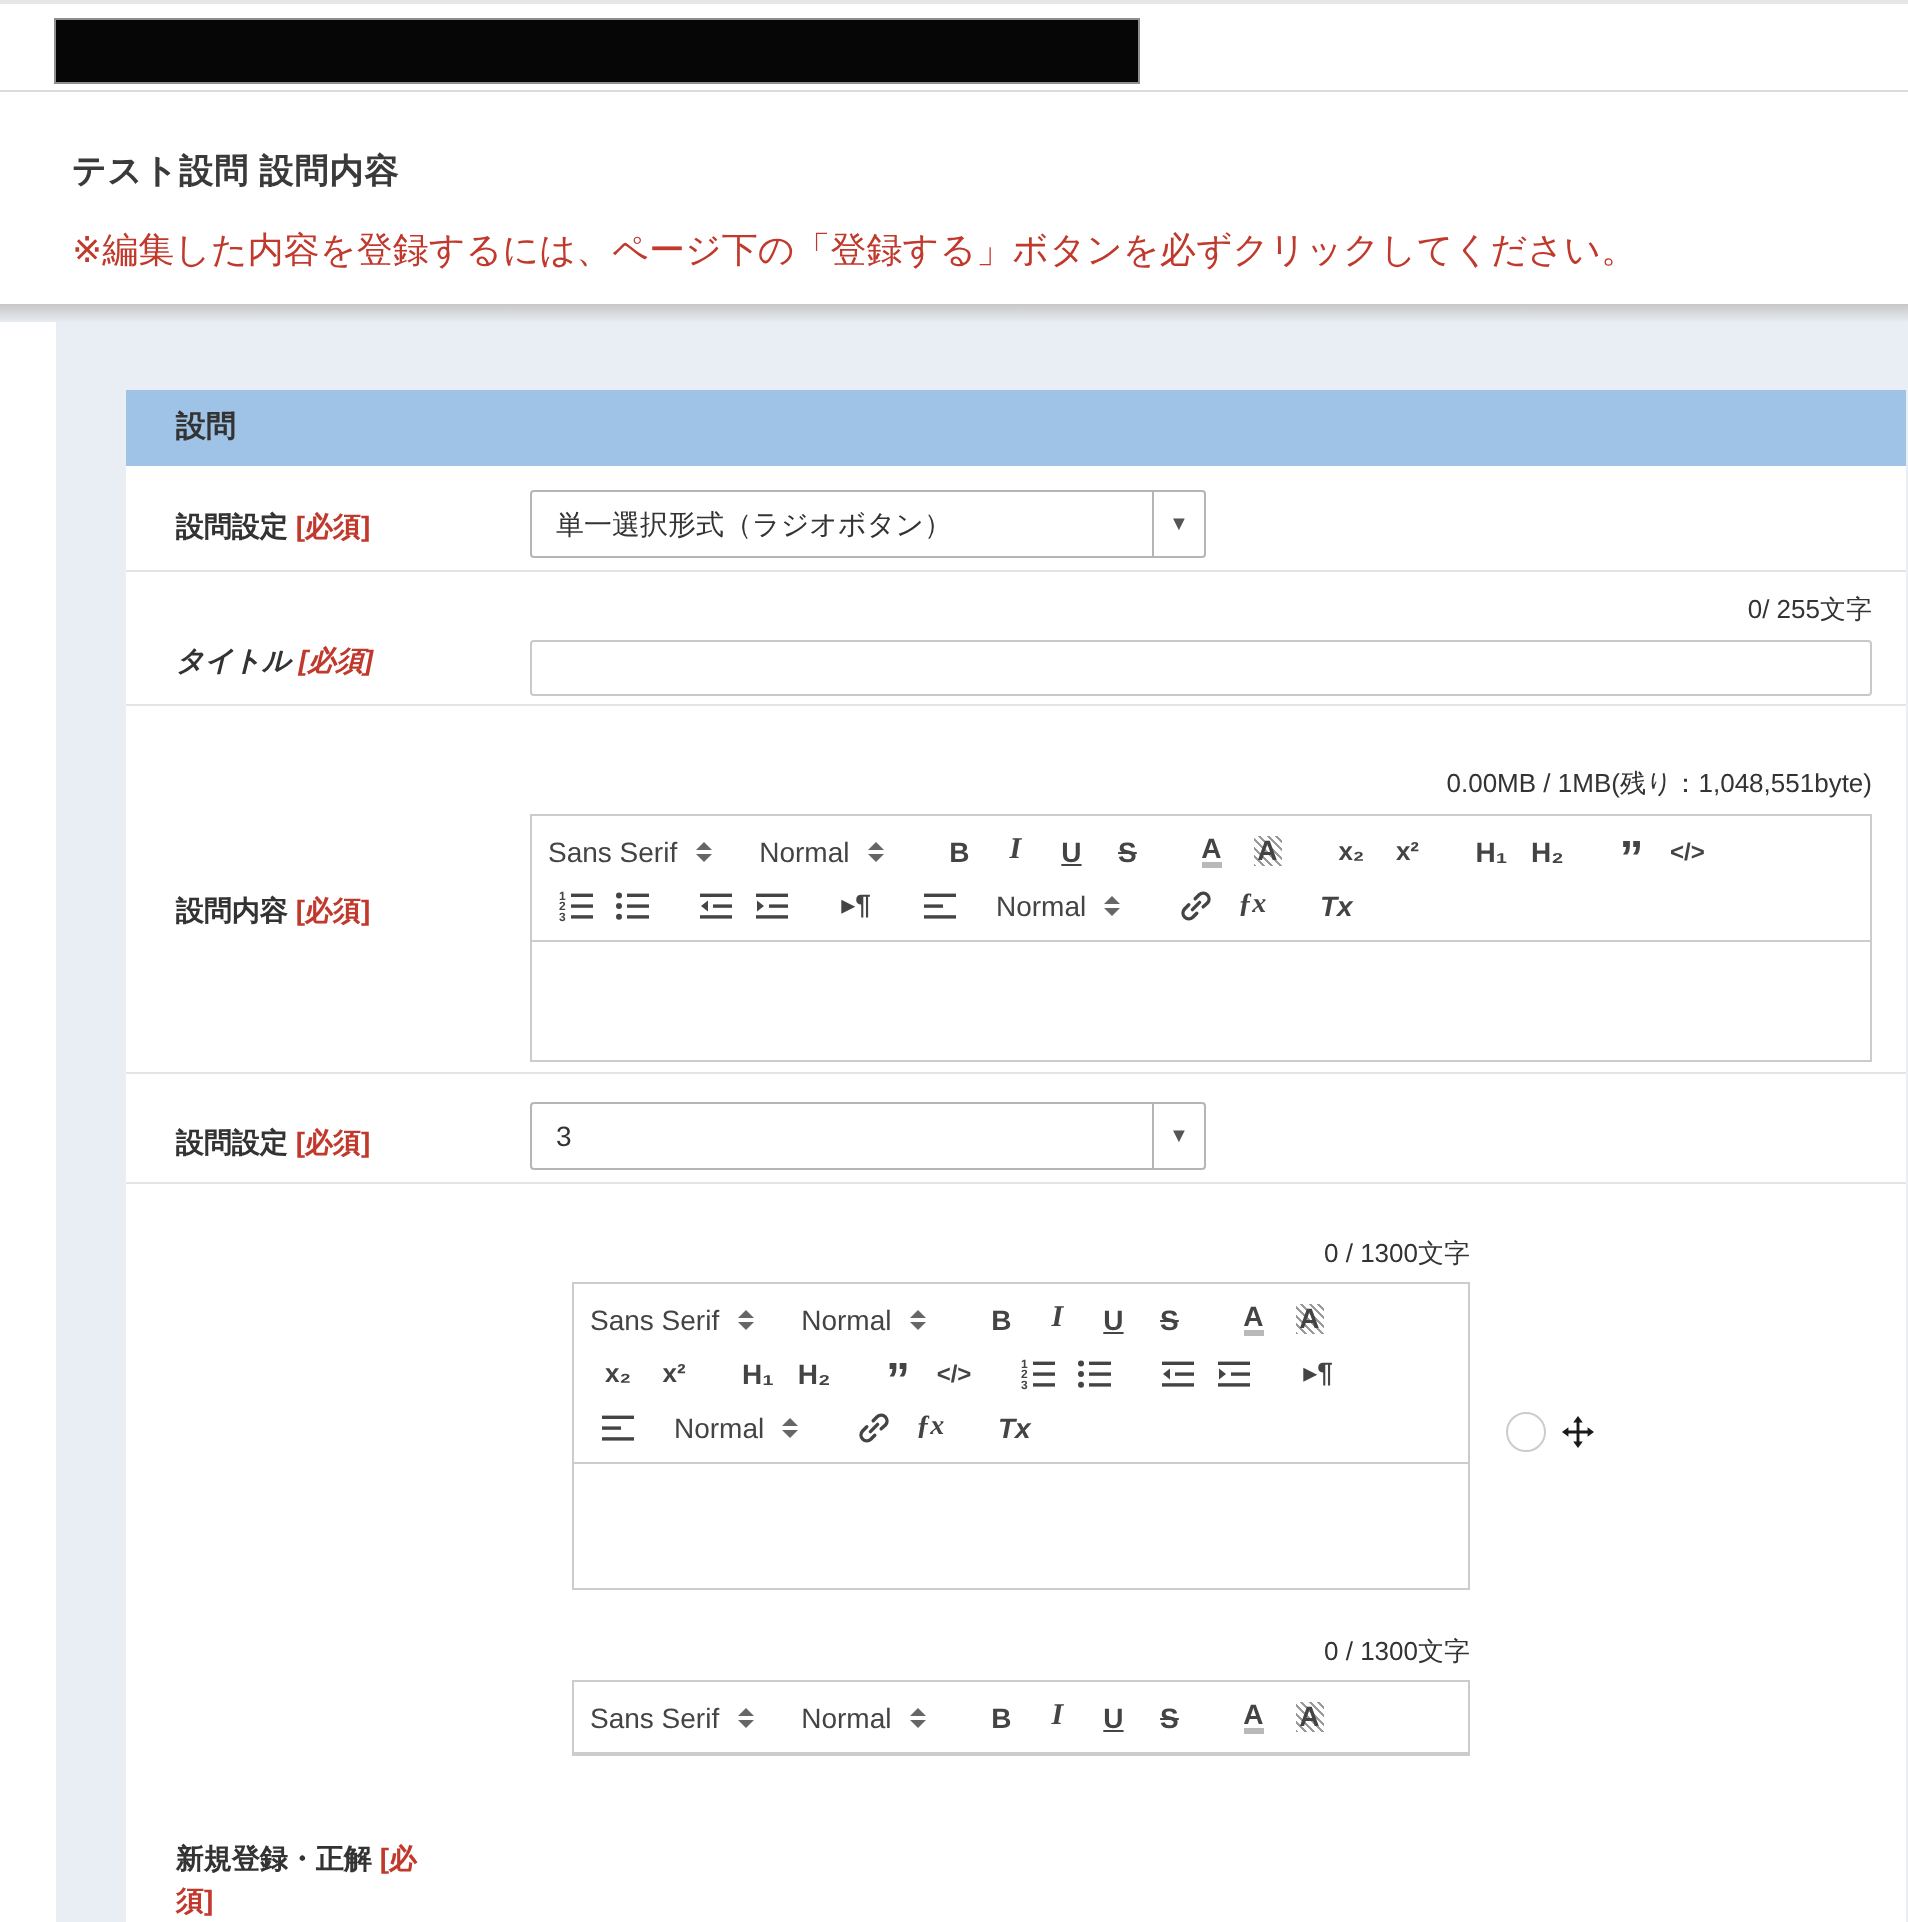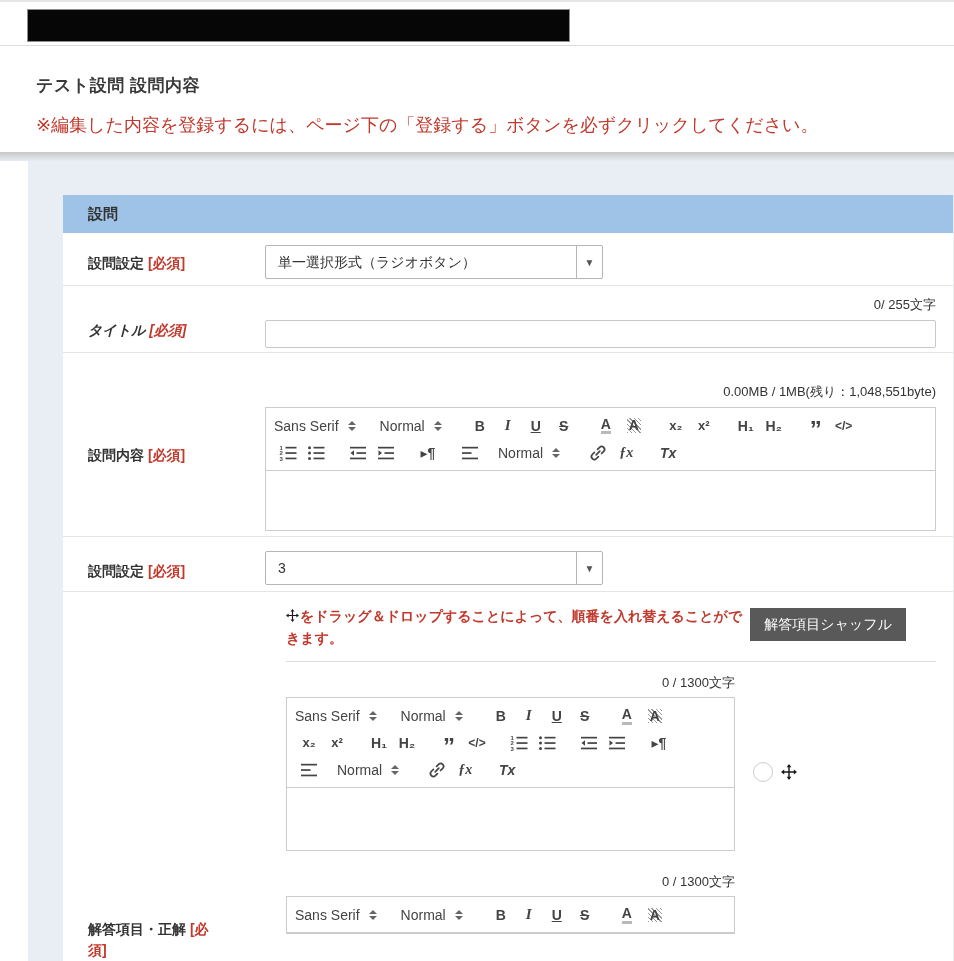--- a/index.html
+++ b/index.html
@@ -271,34 +271,26 @@
       <div class="row-content">
         <div class="select">
           <div class="select-value">3</div>
           <div class="select-arrow">▼</div>
         </div>
       </div>
     </div>
 
     <div class="form-row row-answers">
       <div class="row-label">
-        <span>解答項目・正解</span>
+        <span>新規登録・正解</span>
         <span class="req">[必須]</span>
       </div>
       <div class="row-content">
         <div class="answers-content">
 
-          <div class="instruction">
-            <div class="drag-text">
-              <span class="move-inline"><svg viewBox="0 0 20 20" fill="#1a1a1a">
-                    <path d="M10 0 L13 4 L10.9 4 L10.9 9.1 L16 9.1 L16 7 L20 10 L16 13 L16 10.9 L10.9 10.9 L10.9 16 L13 16 L10 20 L7 16 L9.1 16 L9.1 10.9 L4 10.9 L4 13 L0 10 L4 7 L4 9.1 L9.1 9.1 L9.1 4 L7 4 Z"></path>
-                  </svg></span><span>をドラッグ＆ドロップすることによって、順番を入れ替えることができます。</span>
-            </div>
-            <button class="shuffle-btn">解答項目シャッフル</button>
-          </div>
 
 
           <div class="counter item-counter">0 / 1300文字</div>
           <div class="answer-item">
             <div class="editor editor-narrow">
               <div>
   <div class="toolbar">
     <div class="tb-row">
       <span class="picker">
         <span class="picker-label">Sans Serif</span>

